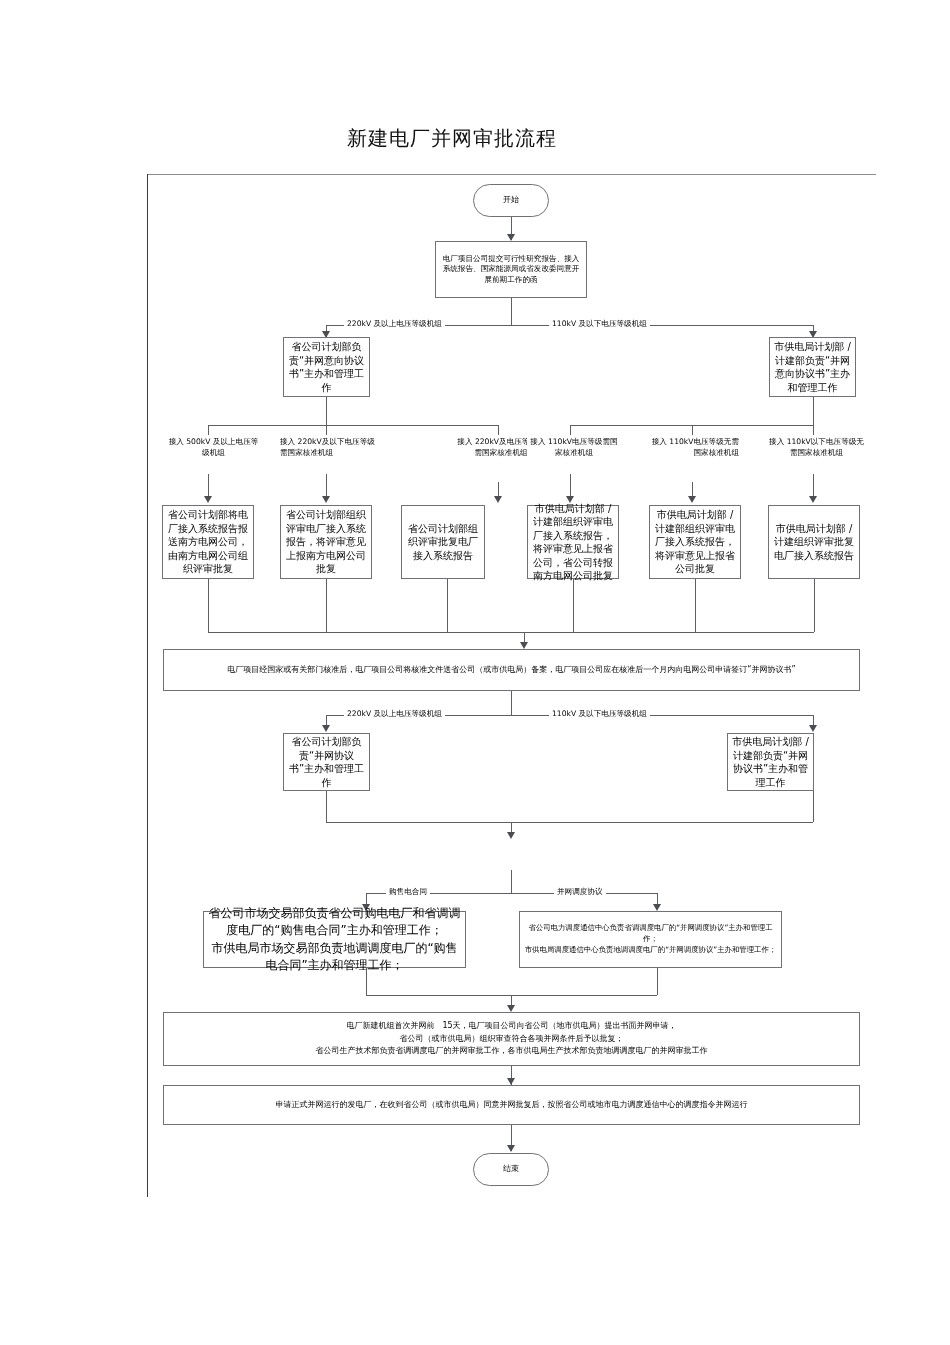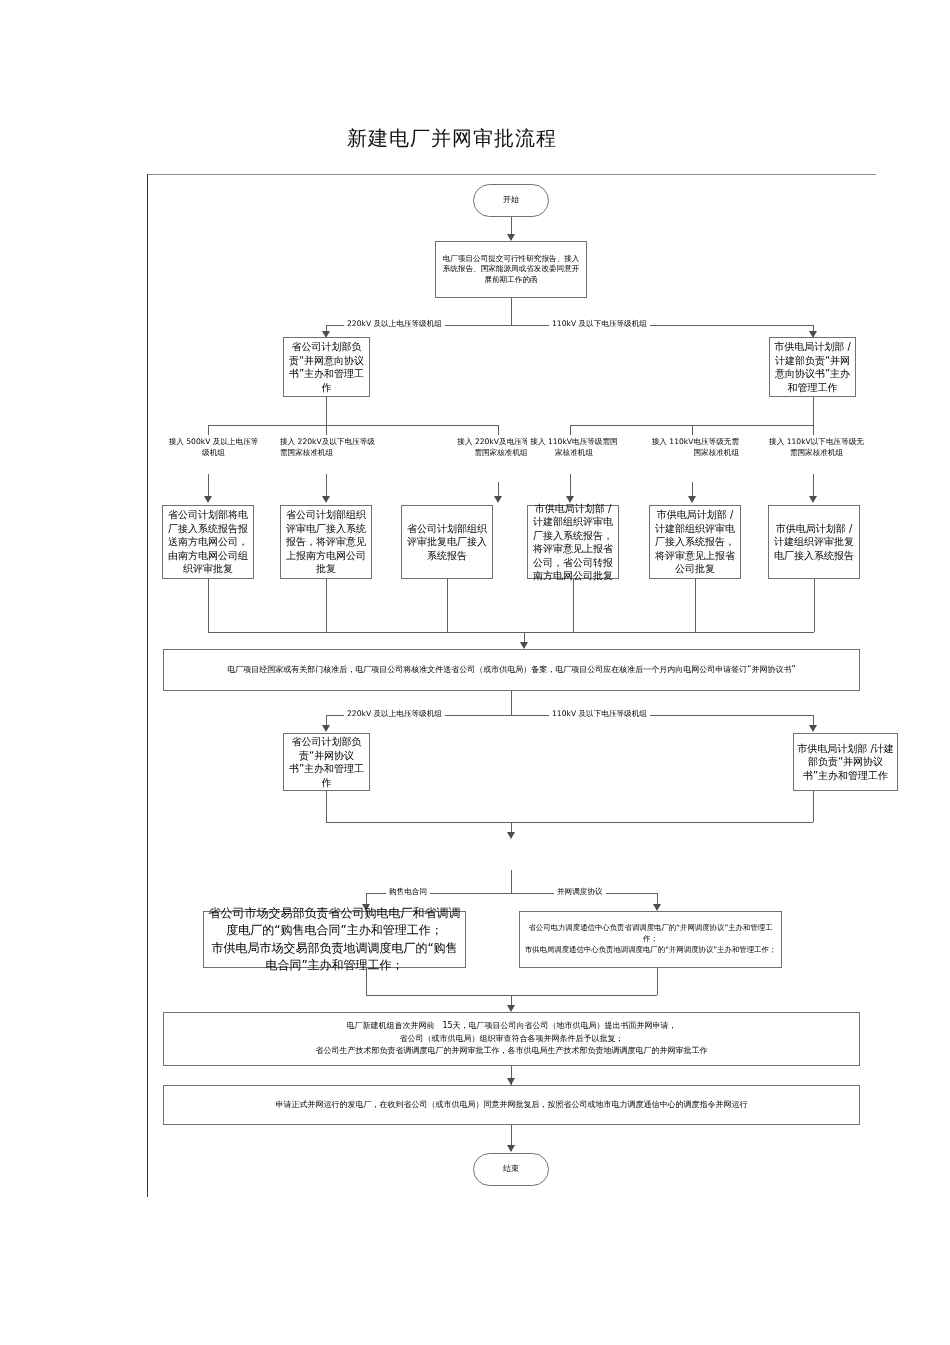--- a/index.html
+++ b/index.html
@@ -180,21 +180,21 @@
   <div class="arrow" style="left:688px; top:496px;"></div>
   <div class="ln-v" style="left:813px; top:474px; height:24px;"></div>
   <div class="arrow" style="left:809px; top:496px;"></div>
 
   <div class="node" style="left:162px; top:505px; width:92px; height:74px;">
     <span class="txt">省公司计划部将电厂接入系统报告报送南方电网公司，由南方电网公司组织评审批复</span>
   </div>
   <div class="node" style="left:280px; top:505px; width:92px; height:74px;">
     <span class="txt">省公司计划部组织评审电厂接入系统报告，将评审意见上报南方电网公司批复</span>
   </div>
-  <div class="node" style="left:401px; top:505px; width:92px; height:74px;">
+  <div class="node" style="left:401px; top:505px; width:84px; height:74px;">
     <span class="txt">省公司计划部组织评审批复电厂接入系统报告</span>
   </div>
   <div class="node" style="left:527px; top:505px; width:92px; height:74px;">
     <span class="txt">市供电局计划部 /计建部组织评审电厂接入系统报告，将评审意见上报省公司，省公司转报南方电网公司批复</span>
   </div>
   <div class="node" style="left:649px; top:505px; width:92px; height:74px;">
     <span class="txt">市供电局计划部 /计建部组织评审电厂接入系统报告，将评审意见上报省公司批复</span>
   </div>
   <div class="node" style="left:768px; top:505px; width:92px; height:74px;">
     <span class="txt">市供电局计划部 /计建组织评审批复电厂接入系统报告</span>
@@ -220,21 +220,21 @@
   <div class="arrow" style="left:322px; top:725px;"></div>
   <div class="ln-v" style="left:813px; top:715px; height:14px;"></div>
   <div class="arrow" style="left:809px; top:725px;"></div>
 
   <div class="elabel" style="left:344px; top:709px;">220kV 及以上电压等级机组</div>
   <div class="elabel" style="left:549px; top:709px;">110kV 及以下电压等级机组</div>
 
   <div class="node" style="left:283px; top:733px; width:87px; height:58px;text-align:center;">
     <span class="txt">省公司计划部负责“并网协议书”主办和管理工作</span>
   </div>
-  <div class="node" style="left:793px; top:733px; width:105px; height:58px;">
+  <div class="node" style="left:727px; top:733px; width:87px; height:58px;">
     <span class="txt">市供电局计划部 /计建部负责“并网协议书”主办和管理工作</span>
   </div>
 
   <div class="ln-v" style="left:326px; top:791px; height:31px;"></div>
   <div class="ln-v" style="left:813px; top:791px; height:31px;"></div>
   <div class="ln-h" style="left:326px; top:822px; width:487px;"></div>
   <div class="ln-v" style="left:511px; top:822px; height:14px;"></div>
   <div class="arrow" style="left:507px; top:832px;"></div>
 
 

